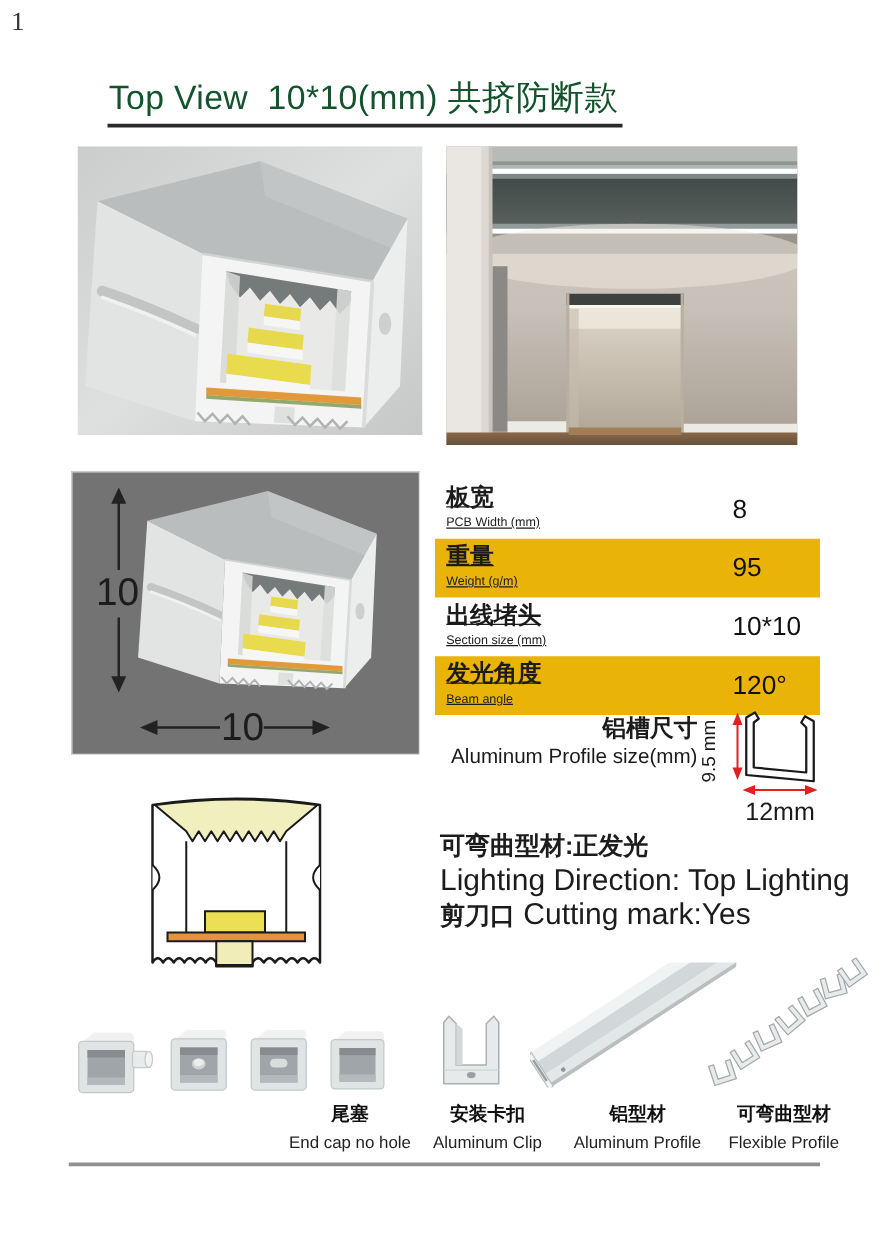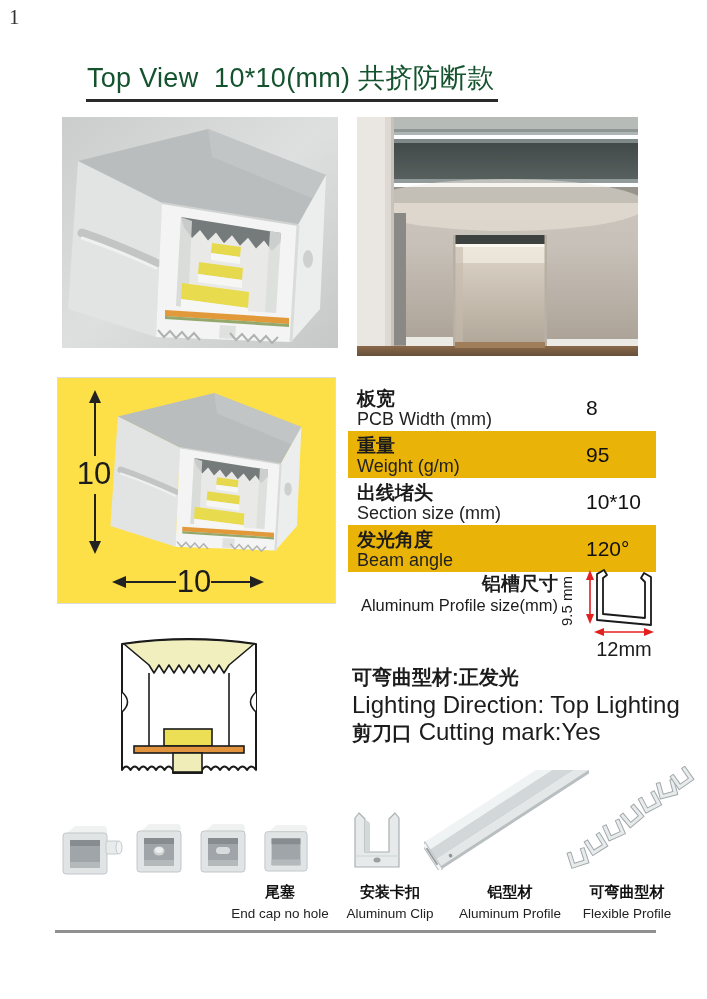--- a/index.html
+++ b/index.html
@@ -6,26 +6,26 @@
   .page{position:relative;width:707px;height:999px;background:#fff;overflow:hidden;
         font-family:"Liberation Sans",sans-serif;color:#1c1c1c;}
   .page-num{position:absolute;left:9px;top:5px;font-family:"Liberation Serif",serif;
         font-size:21px;color:#333;}
   .title{position:absolute;left:62px;top:60px;font-size:27px;font-weight:500;
         letter-spacing:.3px;color:#14532d;border-bottom:3px solid #2a2a2a;
         padding:0 3px 3px 1px;white-space:pre;margin-left:24px;}
   .render-box{position:absolute;left:62px;top:117px;width:276px;height:231px;}
   .photo-box{position:absolute;left:357px;top:117px;width:281px;height:239px;}
   .drawing-box{position:absolute;left:57px;top:377px;width:279px;height:227px;
-        border:1px solid #dcdcdc;background:#fde047;box-sizing:border-box;}
+        border:1px solid #dcdcdc;background:#737373;box-sizing:border-box;}
   .spec-table{position:absolute;left:348px;top:384px;width:308px;}
-  .spec-row{position:relative;height:47px;box-sizing:border-box;padding:3px 0 0 9px;}
+  .spec-row{position:relative;height:47px;box-sizing:border-box;padding:3px 0 0 9px;text-decoration:underline;}
   .spec-row.shaded{background:#eab308;}
   .spec-zh{font-size:19px;font-weight:600;line-height:23px;color:#1b1b1b;}
-  .spec-en{font-size:18px;line-height:18px;color:#222;}
+  .spec-en{font-size:10px;line-height:18px;color:#222;}
   .spec-val{position:absolute;left:238px;top:50%;transform:translateY(-50%);
         font-size:21px;color:#111;}
   .alum-row{position:absolute;left:348px;top:572px;width:210px;text-align:right;}
   .alum-zh{font-size:19px;font-weight:600;margin-left:12px;line-height:23px;}
   .alum-en{font-size:16.5px;line-height:21px;}
   .alum-diagram{position:absolute;left:556px;top:562px;}
   .cross-box{position:absolute;left:118px;top:632px;}
   .lighting{position:absolute;left:352px;top:664px;line-height:27px;}
   .lighting .zh{font-size:20px;font-weight:600;}
   .lighting .en{font-size:24px;font-weight:400;}

